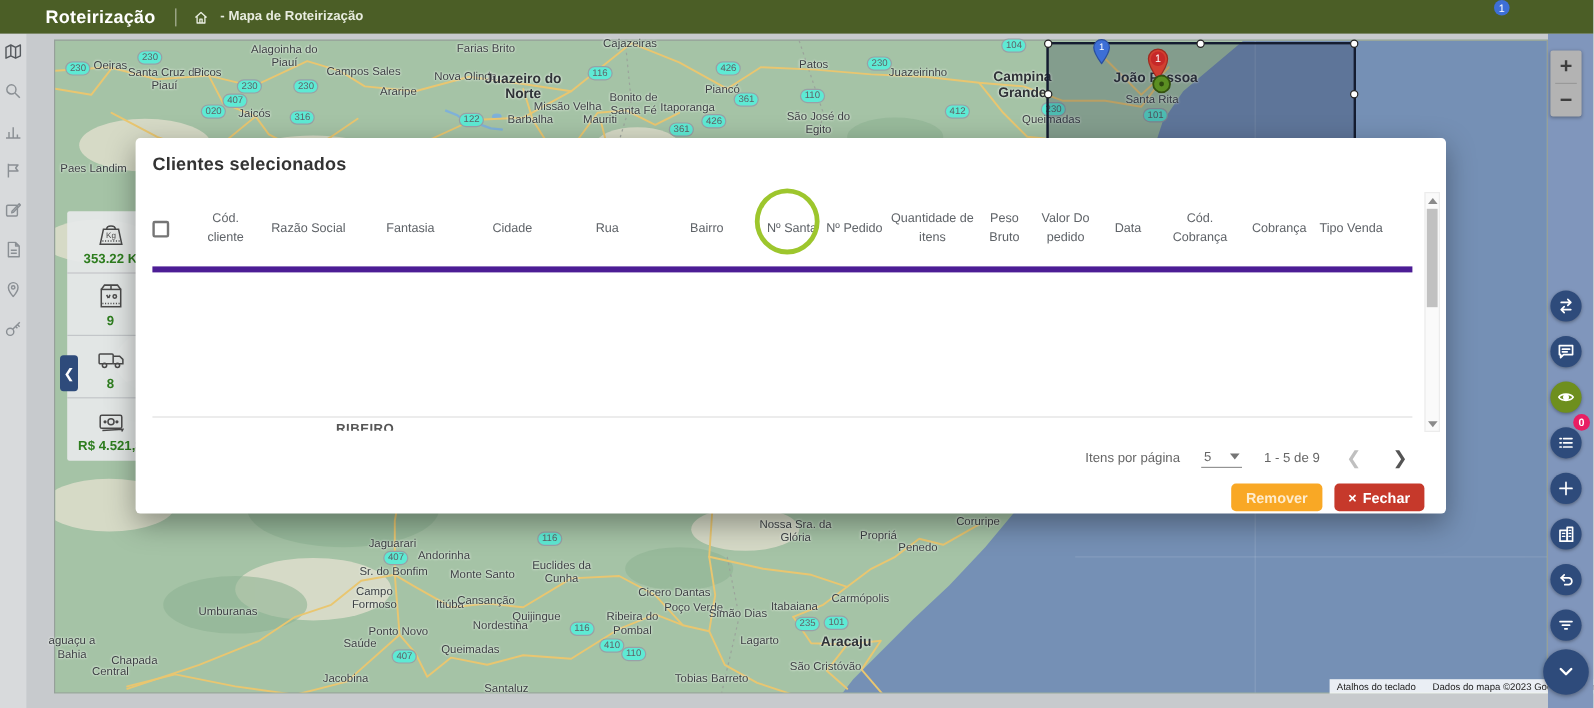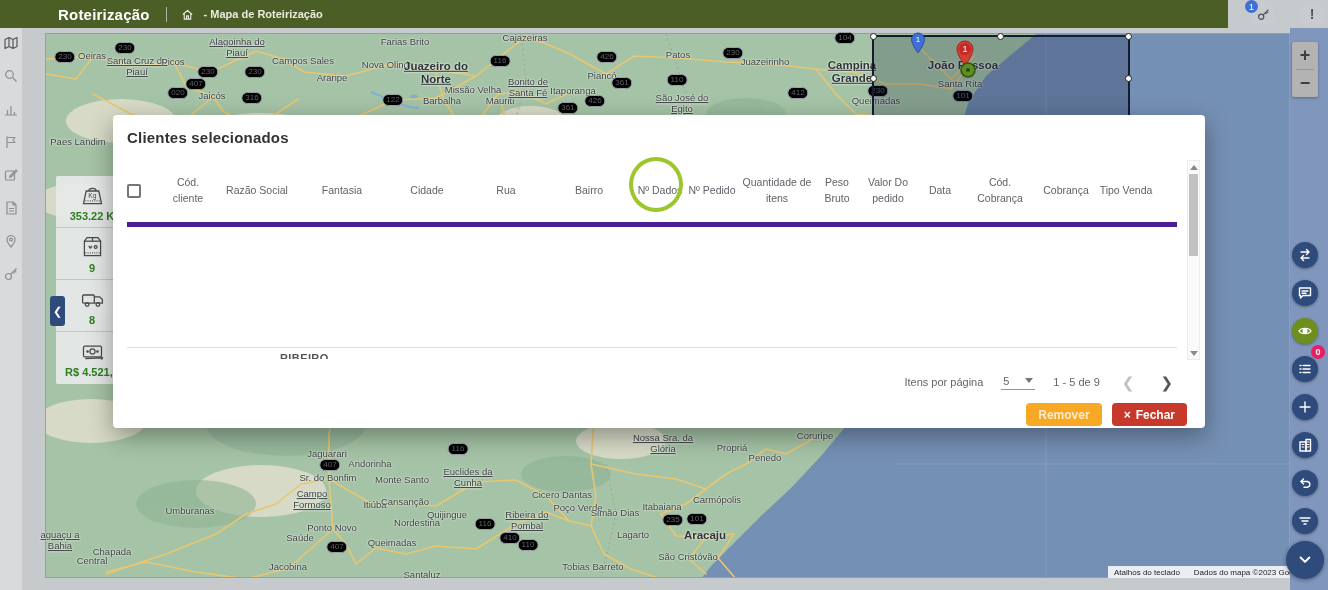--- a/index.html
+++ b/index.html
@@ -6,38 +6,38 @@
     --header-green:#4B5E26; --page-bg:#C7CACD; --sidebar-bg:#D8DADC; --right-strip:#8096BC;
     --fab-navy:#2E4B7B; --fab-green:#6E8F1E; --badge-pink:#E91E63; --badge-blue:#3D6FD6;
     --stat-green:#2E7D1F; --remove-orange:#F9A825; --close-red:#C6392B; --highlight-green:#9DC62D;
     --land:#A5C3A6; --ocean:#7590B5; --road:#E9C670;
   }
   *{margin:0;padding:0;box-sizing:border-box;}
   body{font-family:"Liberation Sans",sans-serif;}
   #stage{position:relative;width:1328px;height:590px;background:var(--page-bg);overflow:hidden;}
 
   
-  #topbar{position:absolute;left:0;top:0;width:1228px;height:28px;background:var(--header-green);display:flex;align-items:center;z-index:40;padding-left:20px;}
+  #topbar{position:absolute;left:0;top:0;width:1328px;height:28px;background:var(--header-green);display:flex;align-items:center;z-index:40;}
   #topbar .app-title{color:#fff;font-weight:bold;font-size:15px;margin-left:38px;letter-spacing:.2px;}
   #topbar .hdiv{width:1px;height:15px;background:rgba(255,255,255,.55);margin:0 14px 0 16px;}
   #topbar .crumb{color:#e8ecdf;font-size:11px;font-weight:bold;margin-left:10px;}
   .hbtn{position:absolute;top:2px;width:24px;height:24px;border-radius:50%;background:#C8CBCF;display:flex;align-items:center;justify-content:center;color:#555;}
   .hbadge{position:absolute;width:13px;height:13px;border-radius:50%;background:var(--badge-blue);color:#fff;font-size:9px;display:flex;align-items:center;justify-content:center;z-index:41;}
 
   
   #rail{position:absolute;left:0;top:28px;width:22px;height:562px;background:var(--sidebar-bg);z-index:35;display:flex;flex-direction:column;align-items:center;padding-top:8px;gap:19px;}
   #rail .ricon{width:14px;height:14px;color:#8a8f94;}
   #rail .ricon.active{color:#55595e;}
 
   
   #map{position:absolute;left:45px;top:33px;width:1245px;height:545px;background:var(--land);overflow:hidden;border:1px solid #96a09a;z-index:1;}
   .map-label{position:absolute;transform:translate(-50%,-50%);font-size:9.5px;color:#3c4043;white-space:nowrap;text-shadow:0 0 2px #e8efe6,0 0 2px #e8efe6;text-align:center;line-height:1.15;z-index:3;}
-  .map-label.wrap{white-space:normal;text-decoration:underline;}
+  .map-label.wrap{white-space:normal;}
   .map-label.big{font-size:11.5px;font-weight:bold;color:#2f3337;}
-  .road-badge{position:absolute;transform:translate(-50%,-50%);font-size:8px;color:#5f6368;background:#000000;border:1px solid #9aa0a6;border-radius:6px;padding:0 3px;line-height:10px;z-index:3;white-space:nowrap;}
+  .road-badge{position:absolute;transform:translate(-50%,-50%);font-size:8px;color:#5f6368;background:#5eead4;border:1px solid #9aa0a6;border-radius:6px;padding:0 3px;line-height:10px;z-index:3;white-space:nowrap;}
   #selrect{position:absolute;left:872px;top:35px;width:258px;height:88px;border:2px solid #141c30;background:rgba(15,25,55,.22);z-index:4;}
   .handle{position:absolute;width:7px;height:7px;border-radius:50%;background:#fff;border:1px solid #222;}
   .marker{position:absolute;z-index:5;}
   #attrib{position:absolute;left:1108px;top:566px;height:12px;display:flex;gap:14px;align-items:center;background:rgba(255,255,255,.85);padding:0 6px;font-size:8px;color:#222;z-index:6;white-space:nowrap;}
   #zoomctl{position:absolute;left:1292px;top:42px;width:26px;background:#b3b3b3;border-radius:2px;z-index:25;box-shadow:0 1px 3px rgba(0,0,0,.3);}
   #zoomctl .zbtn{width:26px;height:27px;display:flex;align-items:center;justify-content:center;color:#3e3e3e;font-size:18px;font-weight:bold;}
   #zoomctl .zsep{height:1px;background:#999;margin:0 4px;}
 
   
   #stats{position:absolute;left:56px;top:176px;width:72px;background:rgba(230,232,234,.93);border-radius:2px;z-index:5;}
@@ -392,21 +392,21 @@
     <div id="thead">
       <div id="chk-cell" class="th">
         <div id="chk"></div>
       </div>
     <div class="th" style="width: 50px;">Cód. cliente</div>
         <div class="th" style="width: 88px;">Razão Social</div>
         <div class="th" style="width: 82px;">Fantasia</div>
         <div class="th" style="width: 88px;">Cidade</div>
         <div class="th" style="width: 70px;">Rua</div>
         <div class="th" style="width: 96px;">Bairro</div>
-        <div class="th" style="width: 46px;">Nº Dados</div>
+        <div class="th" style="width: 46px;">Nº Santa</div>
         <div class="th" style="width: 58px;">Nº Pedido</div>
         <div class="th" style="width: 72px;">Quantidade de itens</div>
         <div class="th" style="width: 48px;">Peso Bruto</div>
         <div class="th" style="width: 54px;">Valor Do pedido</div>
         <div class="th" style="width: 50px;">Data</div>
         <div class="th" style="width: 70px;">Cód. Cobrança</div>
         <div class="th" style="width: 62px;">Cobrança</div>
         <div class="th" style="width: 58px;">Tipo Venda</div>
       </div>
     <div id="tbody-line"></div>

